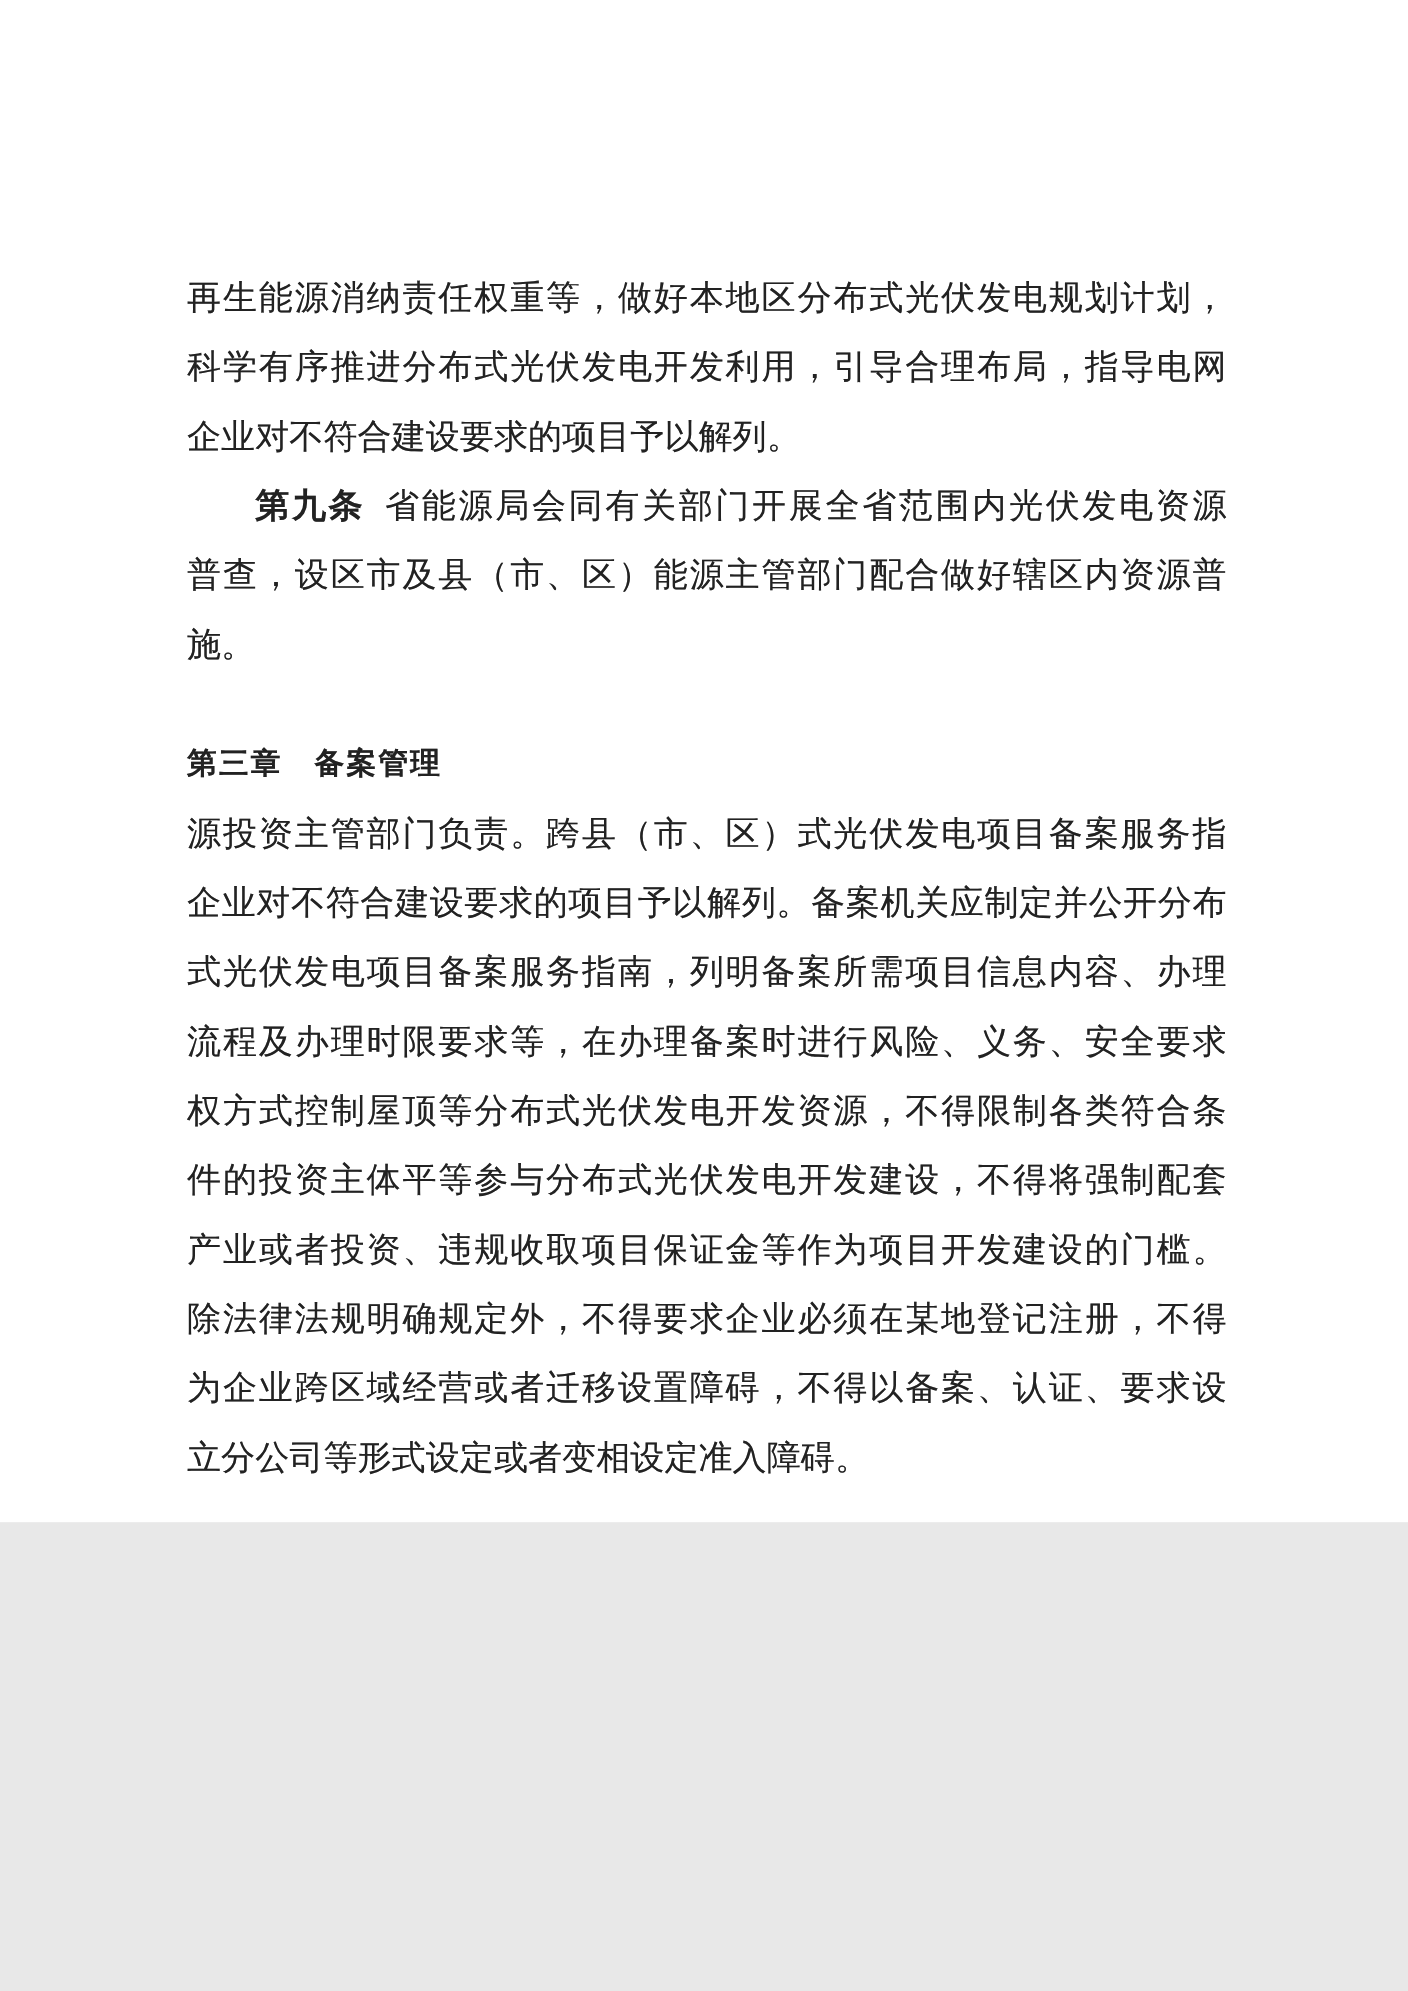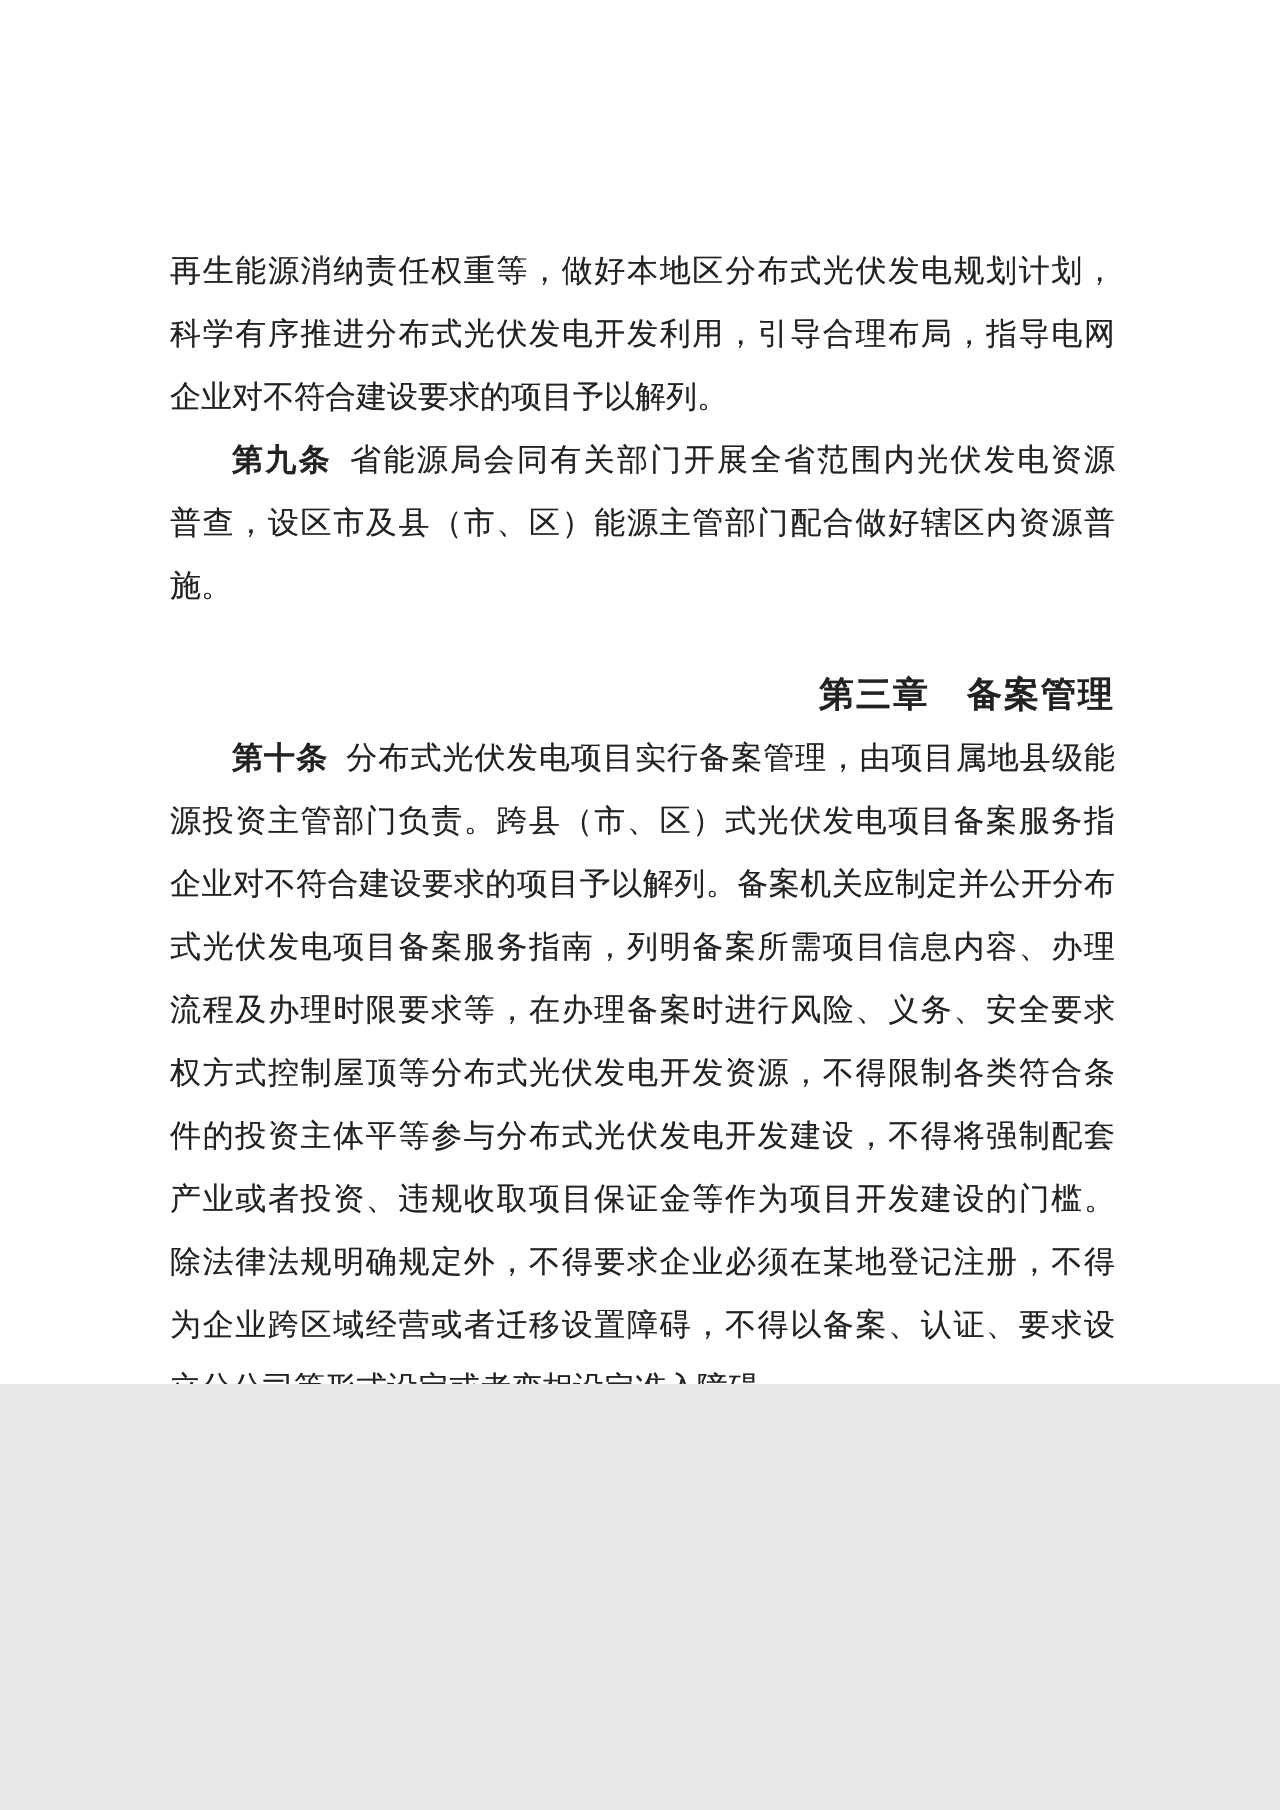--- a/index.html
+++ b/index.html
@@ -33,23 +33,23 @@
   .line.fill { text-align-last: justify; }
   .line.indent { text-indent: 62px; }
   .line .lead {
     font-weight: bold;
     margin-right: 18px;
   }
   .chapter-heading {
     height: 63px;
     line-height: 63px;
     margin-top: 46px;
-    text-align: right;
+    text-align: left;
     font-weight: bold;
-    font-size: 35px;
+    font-size: 27px;
     letter-spacing: 2px;
     text-shadow: 0 0 0.6px rgba(30,30,30,0.5);
   }
   .page-number {
     position: absolute;
     left: 0;
     right: 0;
     top: 1700px;
     height: 40px;
     line-height: 40px;
@@ -68,21 +68,20 @@
         <div class="line fill"><span>科学有序推进分布式光伏发电开发利用，引导合理布局，指导电网</span></div>
         <div class="line"><span>企业对不符合建设要求的项目予以解列。</span></div>
       </div>
       <div class="paragraph">
         <div class="line fill indent"><span class="lead">第九条</span><span>省能源局会同有关部门开展全省范围内光伏发电资源</span></div>
         <div class="line fill"><span>普查，设区市及县（市、区）能源主管部门配合做好辖区内资源普</span></div>
         <div class="line"><span>施。</span></div>
       </div>
       <div class="chapter-heading">第三章　备案管理</div>
       <div class="paragraph">
-        <div class="line fill indent"><span class="lead">第十条</span><span>分布式光伏发电项目实行备案管理，由项目属地县级能</span></div>
         <div class="line fill"><span>源投资主管部门负责。跨县（市、区）式光伏发电项目备案服务指南，</span></div>
         <div class="line fill"><span>企业对不符合建设要求的项目予以解列。备案机关应制定并公开分布</span></div>
         <div class="line fill"><span>式光伏发电项目备案服务指南，列明备案所需项目信息内容、办理</span></div>
         <div class="line fill"><span>流程及办理时限要求等，在办理备案时进行风险、义务、安全要求</span></div>
         <div class="line fill"><span>权方式控制屋顶等分布式光伏发电开发资源，不得限制各类符合条</span></div>
         <div class="line fill"><span>件的投资主体平等参与分布式光伏发电开发建设，不得将强制配套</span></div>
         <div class="line fill"><span>产业或者投资、违规收取项目保证金等作为项目开发建设的门槛。</span></div>
         <div class="line fill"><span>除法律法规明确规定外，不得要求企业必须在某地登记注册，不得</span></div>
         <div class="line fill"><span>为企业跨区域经营或者迁移设置障碍，不得以备案、认证、要求设</span></div>
         <div class="line"><span>立分公司等形式设定或者变相设定准入障碍。</span></div>

